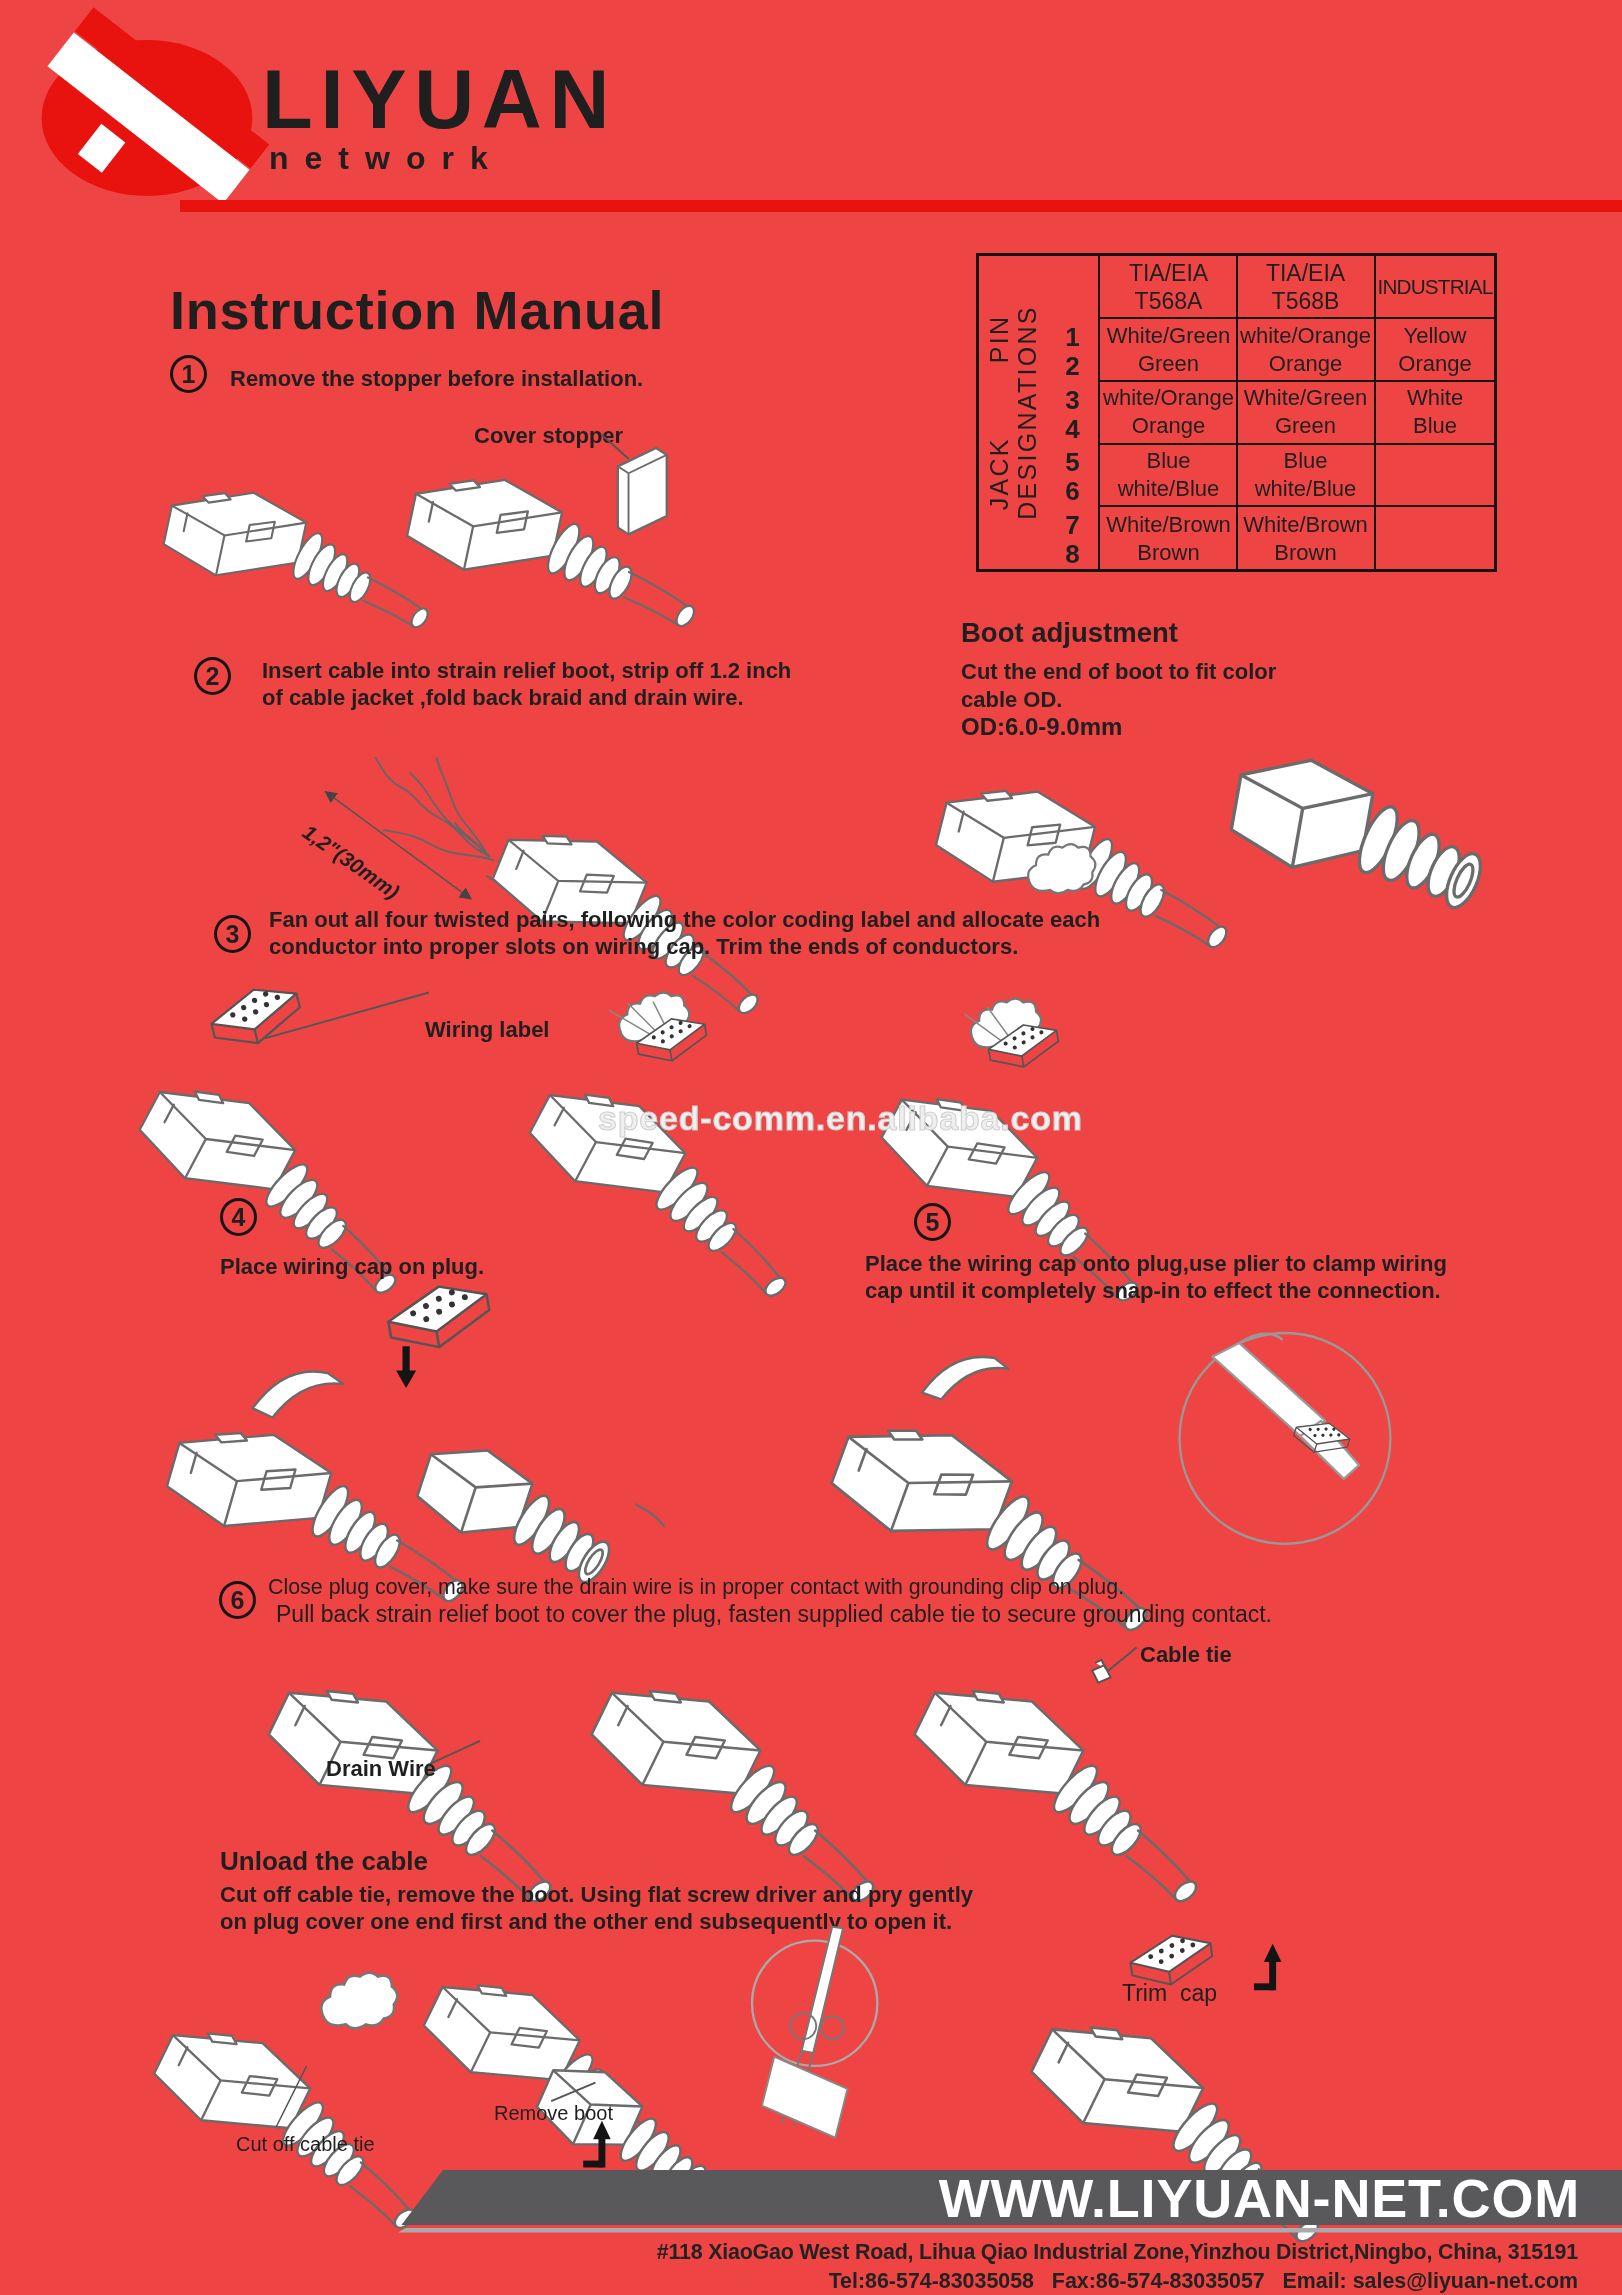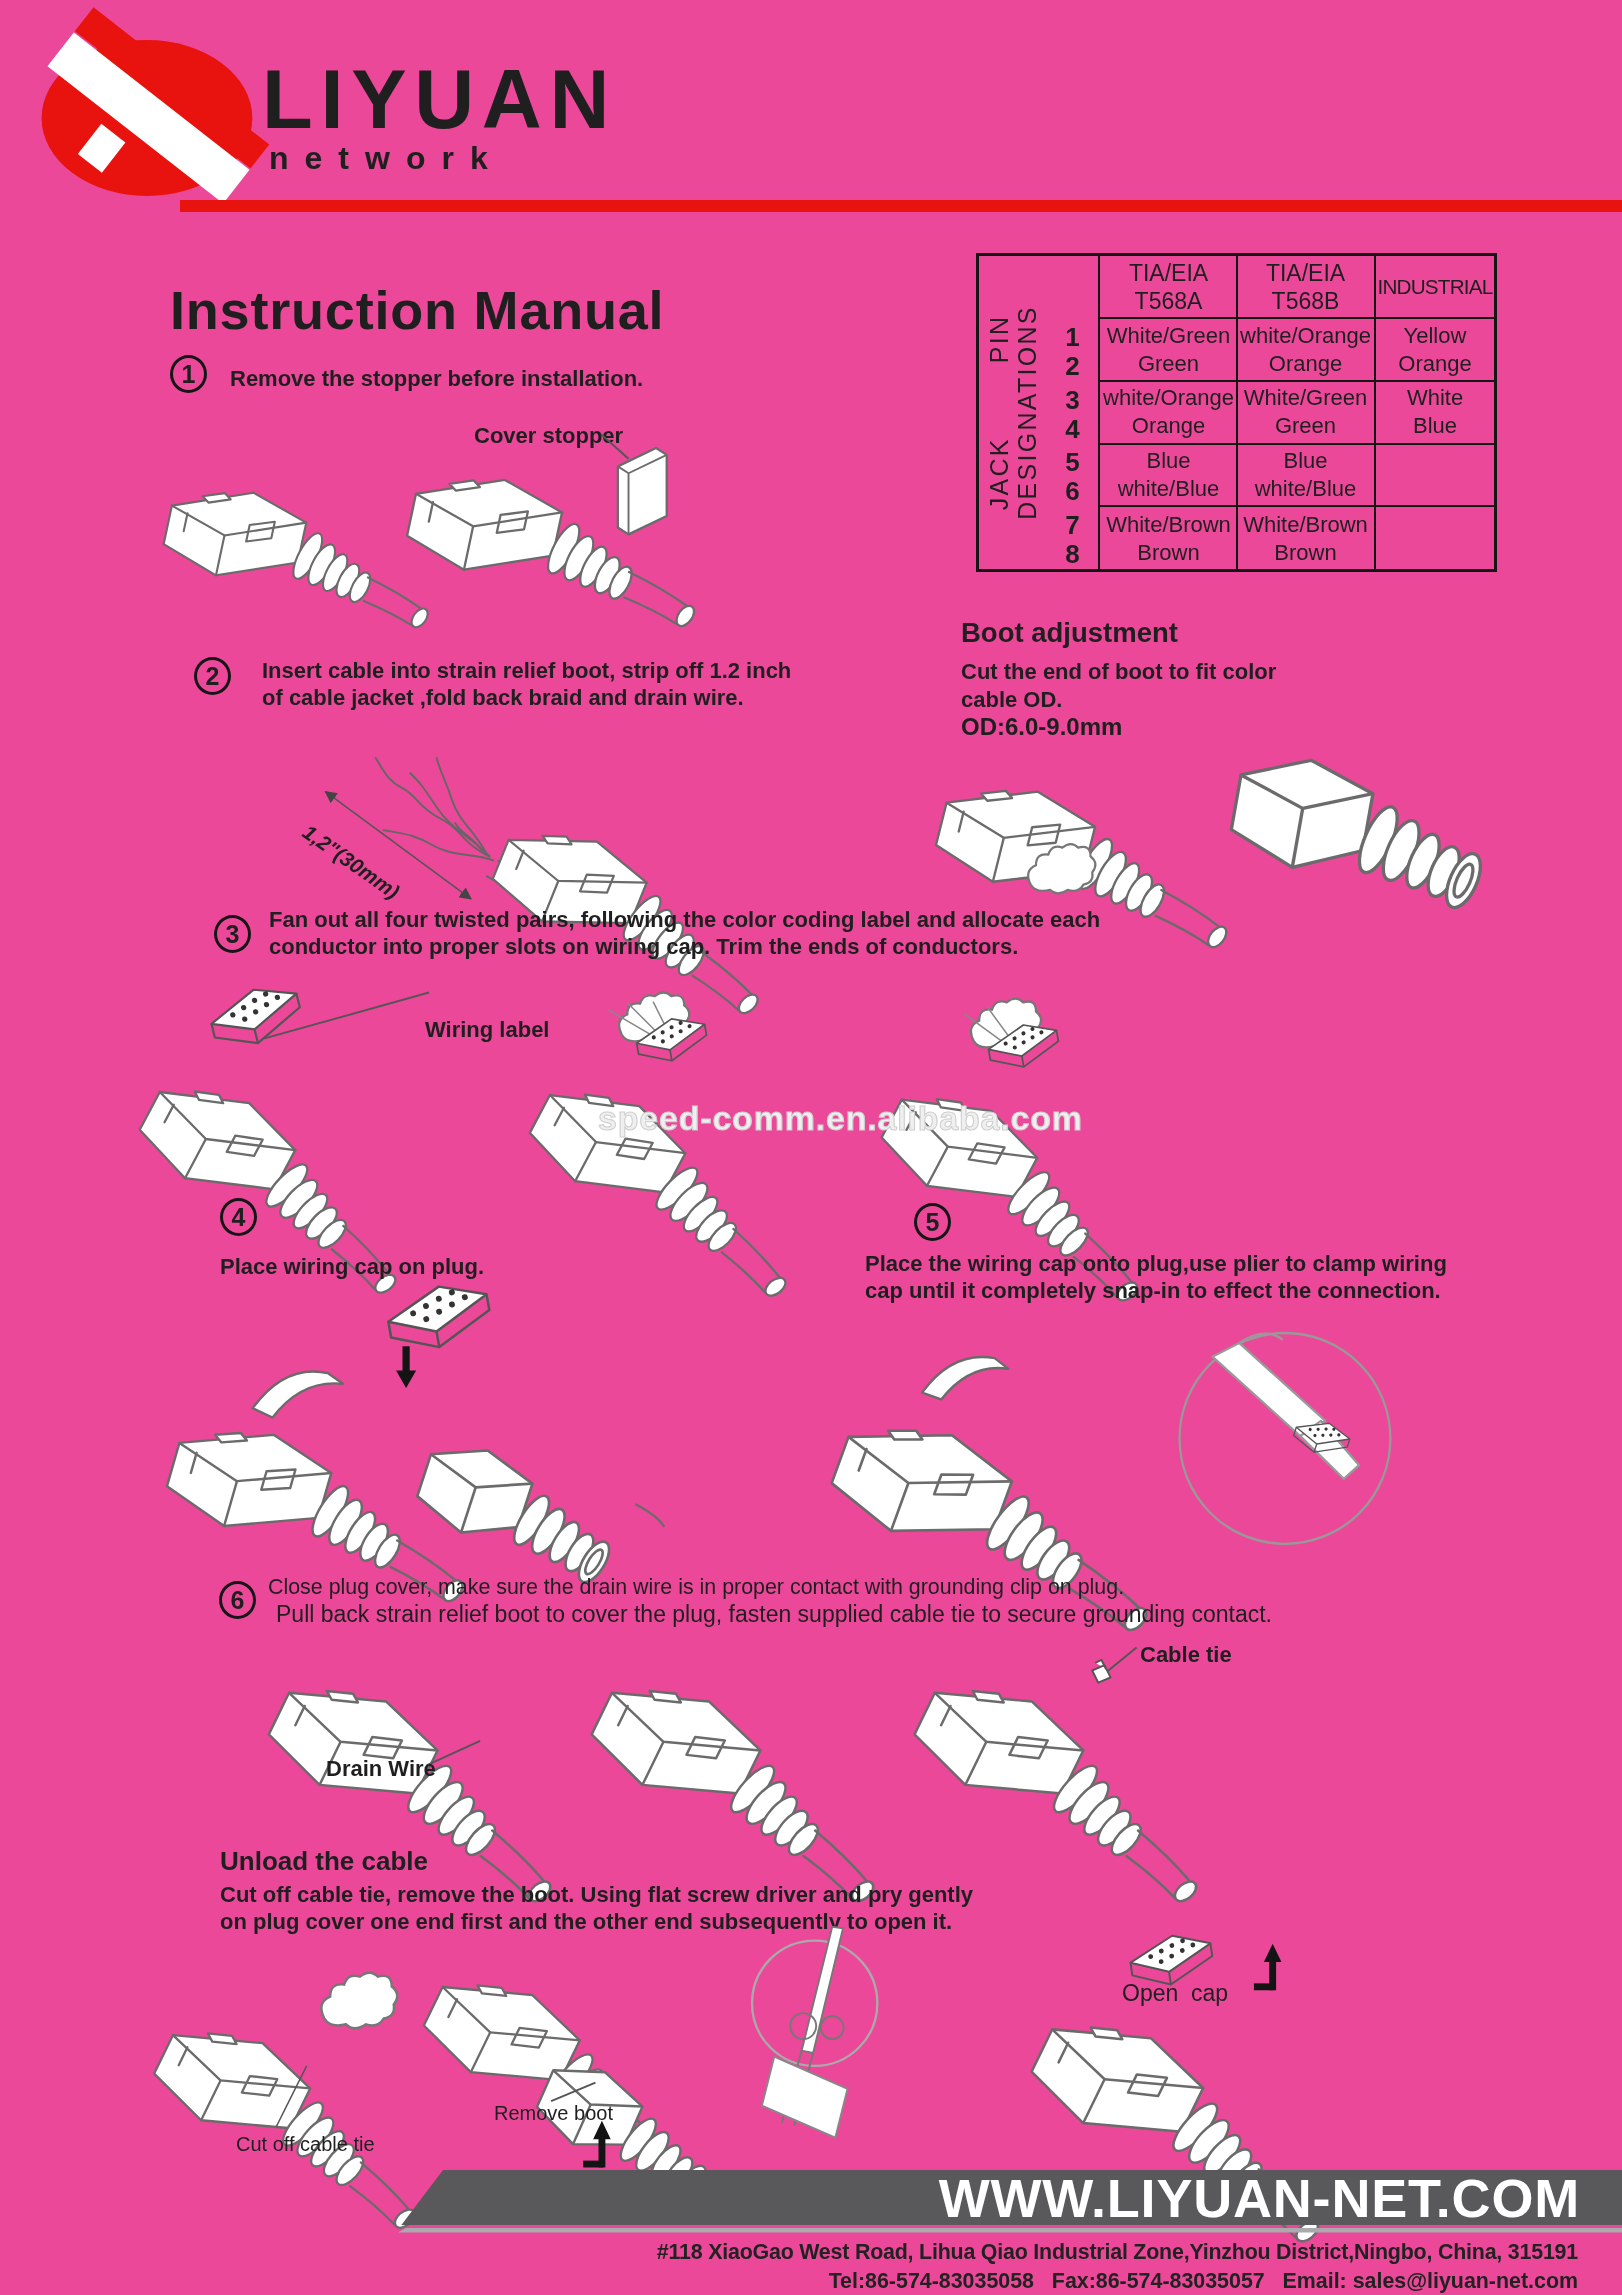--- a/index.html
+++ b/index.html
@@ -1,16 +1,16 @@
 <!DOCTYPE html>
 <html style="font-size:12.2px"><head>
 <meta charset="utf-8">
 <style>
   html,body{margin:0;padding:0;background:#e9e9e9;}
-  .page{position:relative;width:1623px;height:2295px;background:#ec4899;overflow:hidden;
+  .page{position:relative;width:1623px;height:2295px;background:#ef4444;overflow:hidden;
         font-family:"Liberation Sans","DejaVu Sans",sans-serif;color:#1f1f1f;}
   .abs{position:absolute;}
   .pre{white-space:pre;}
   .b{font-weight:bold;}
   
   .brand{left:262px;top:58px;font-size:83px;font-weight:bold;letter-spacing:7.7px;line-height:1;}
   .brand-sub{left:269px;top:142px;font-size:32px;font-weight:bold;letter-spacing:16px;line-height:1;}
   .red-bar{left:180px;top:200px;width:1443px;height:12.2px;background:#e8130e;}
   .title{left:170px;top:283px;font-size:54px;font-weight:bold;letter-spacing:0.8px;line-height:1;}
   
@@ -336,21 +336,21 @@
     <circle cx="800" cy="118" r="17" stroke="#777" stroke-width="2.5" fill="none"></circle>
     <circle cx="838" cy="120" r="15" stroke="#777" stroke-width="2.5" fill="none"></circle>
     <path d="M762,158 l96,42 -16,64 -96,-42 z" fill="#fff" stroke="#888" stroke-width="2.5" stroke-linejoin="round"></path>
     <use href="#larrow" transform="translate(532,250)"></use>
     <use href="#cap" transform="translate(1222,4) rotate(-8) scale(1.05)"></use>
     <use href="#plug" transform="translate(1148,62) rotate(26) scale(1.1)"></use>
     <use href="#larrow" transform="translate(1410,18)"></use>
   </svg>
   <div class="abs txt-sm" style="left:236px;top:2132px">Cut off cable tie</div>
   <div class="abs txt-sm" style="left:494px;top:2101px">Remove boot</div>
-  <div class="abs pre" style="left:1122px;top:1980px;font-size:23px">Open  cap</div>
+  <div class="abs pre" style="left:1122px;top:1980px;font-size:23px">Trim  cap</div>
 
   <div class="abs banner">
     <div class="banner-text">WWW.LIYUAN-NET.COM</div>
   </div>
   <div class="abs banner-strip"></div>
   <div class="abs addr">#118 XiaoGao West Road, Lihua Qiao Industrial Zone,Yinzhou District,Ningbo, China, 315191</div>
   <div class="abs contact pre">Tel:86-574-83035058   Fax:86-574-83035057   Email: sales@liyuan-net.com</div>
 
 </div>
 

